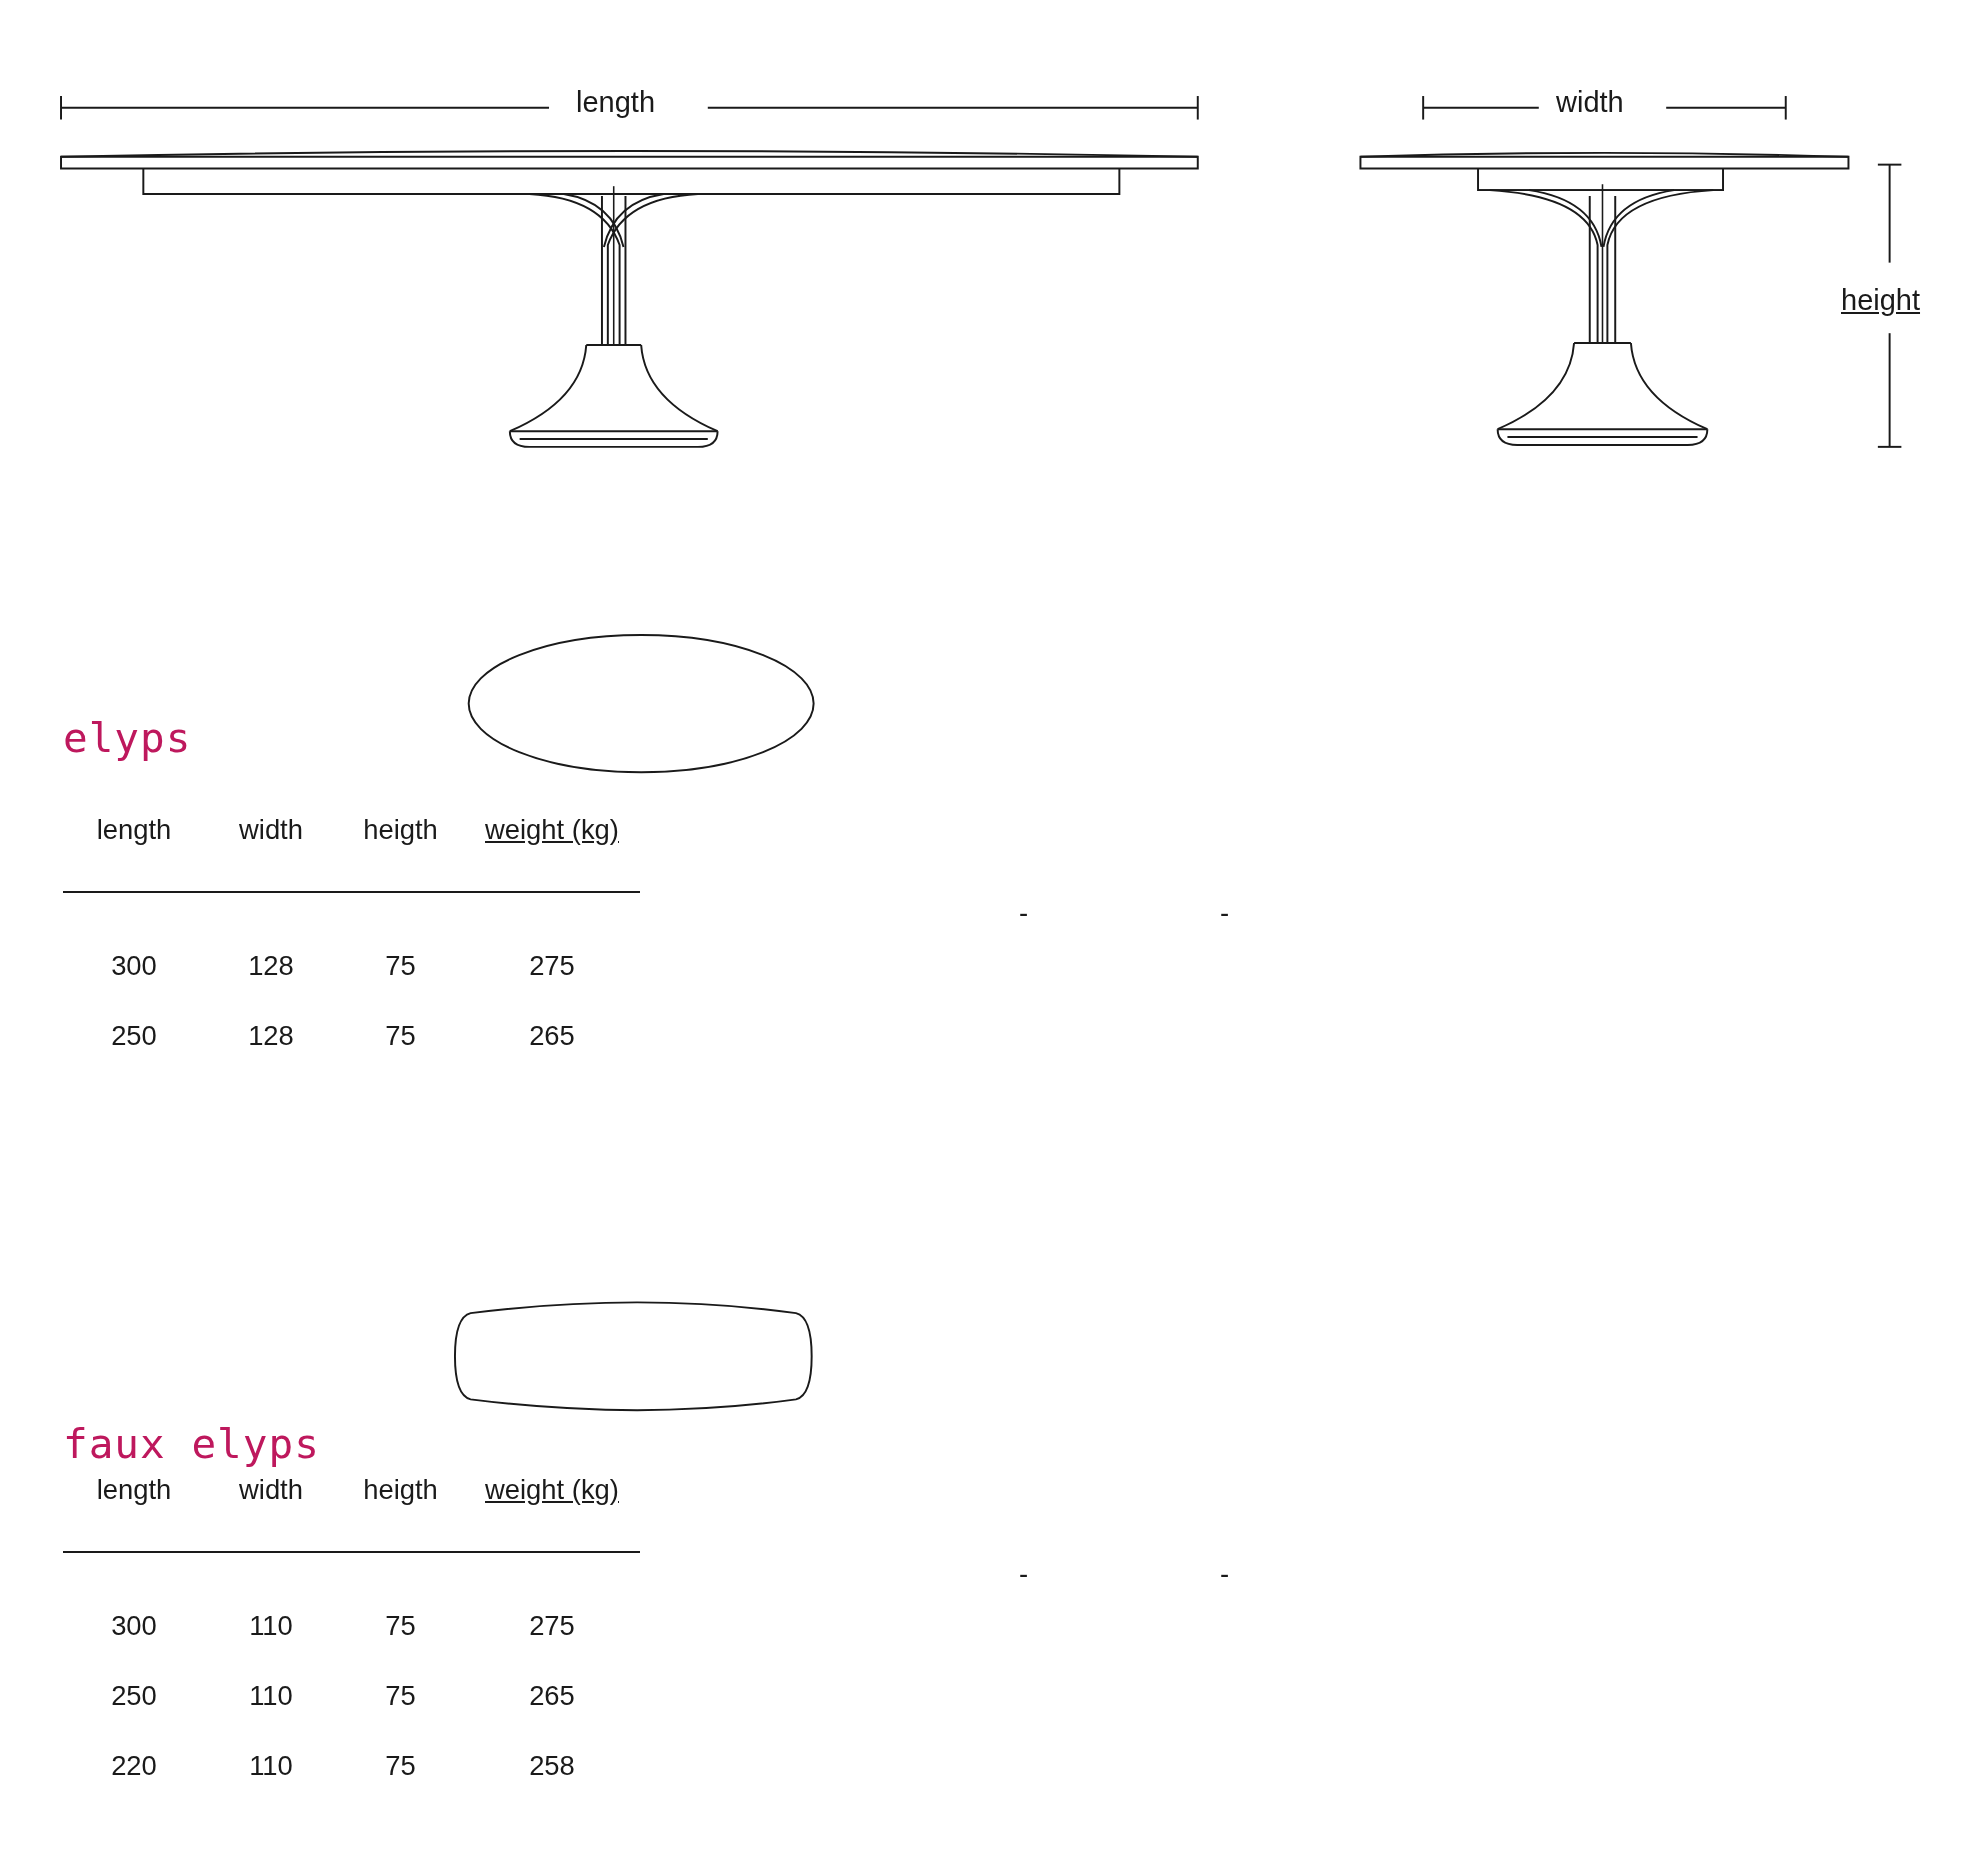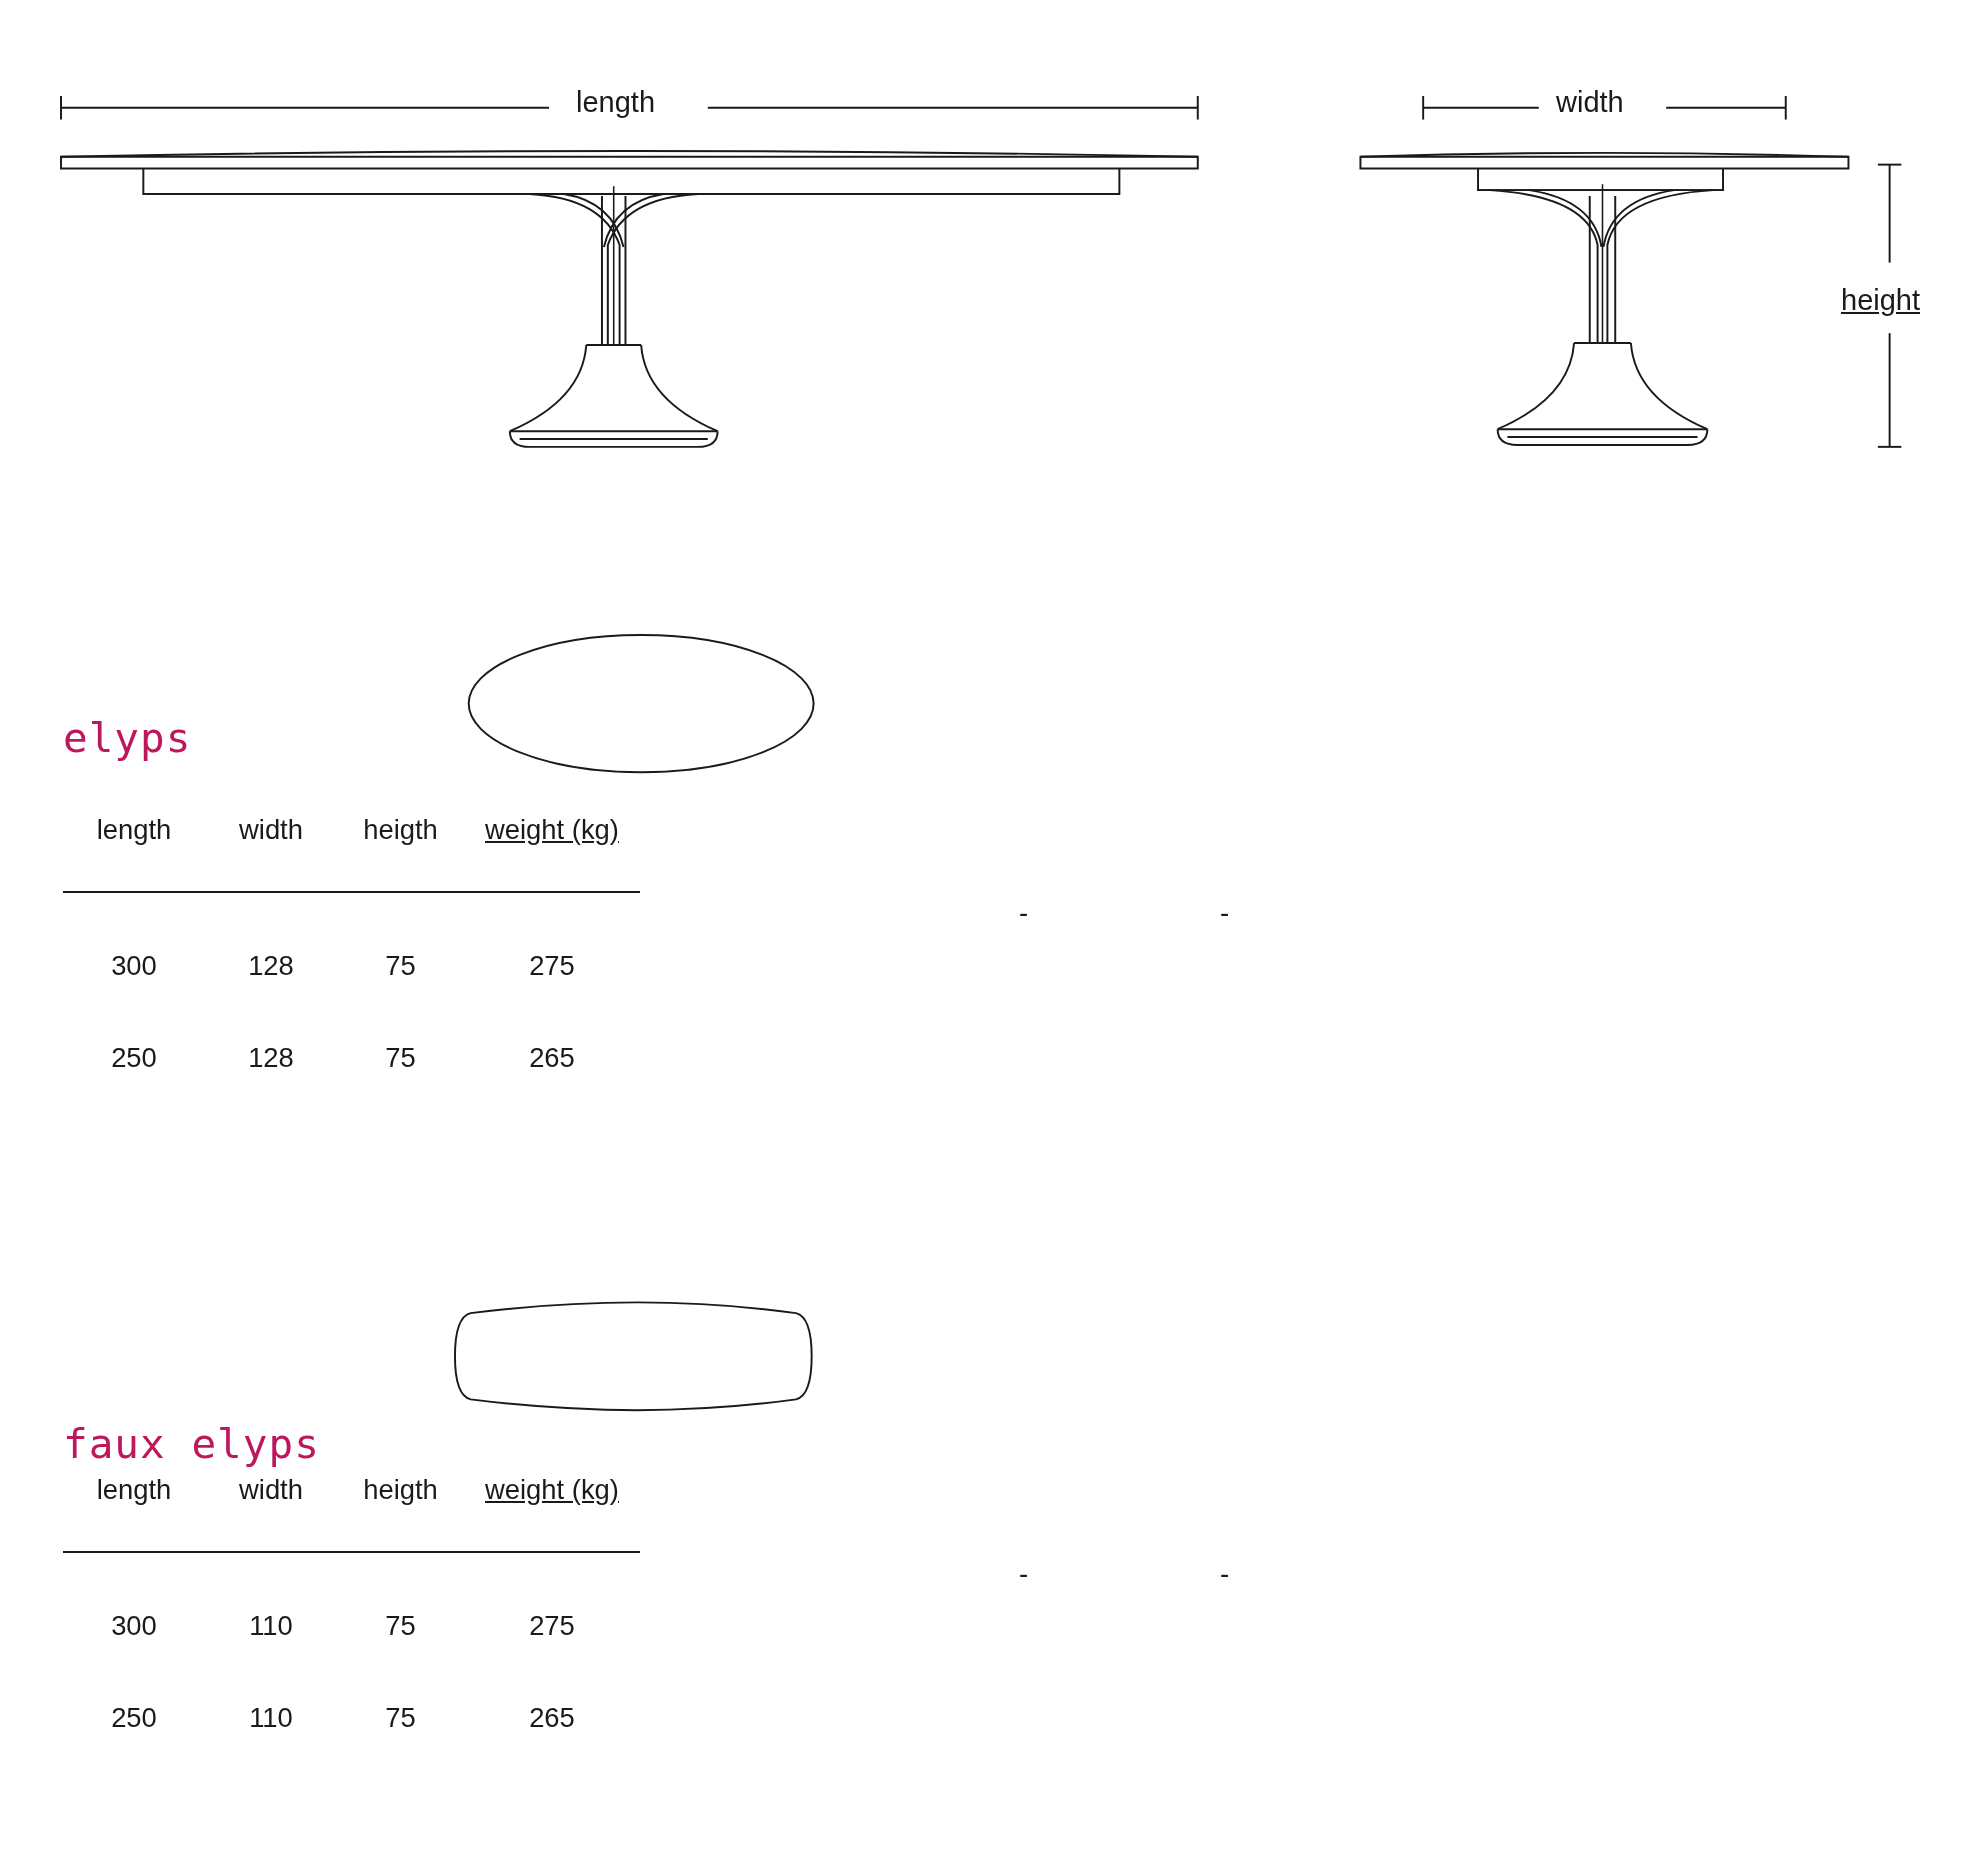--- a/index.html
+++ b/index.html
@@ -63,21 +63,21 @@
     padding: 0 0 45px 0;
   }
   .spec-table thead tr {
     border-bottom: 2px solid #1a1a1a;
   }
   .spec-table tbody tr:first-child td {
     padding-top: 57px;
   }
   .spec-table td {
     text-align: center;
-    padding: 30px 0;
+    padding: 19px 0;
     font-size: 27.4px;
   }
   .col-length { width: 142px; }
   .col-width  { width: 132px; }
   .col-height { width: 127px; }
   .col-weight { width: 176px; text-decoration: underline; }
 
   
   .stray-dash {
     position: absolute;
@@ -227,20 +227,26 @@
       <td>110</td>
       <td>75</td>
       <td>275</td>
     </tr>
     <tr>
       <td>250</td>
       <td>110</td>
       <td>75</td>
       <td>265</td>
     </tr>
+    <tr>
+      <td>220</td>
+      <td>110</td>
+      <td>75</td>
+      <td>258</td>
+    </tr>
   </tbody>
 </table>
 
 <div class="stray-dash" id="dash-a1">-</div>
 <div class="stray-dash" id="dash-a2">-</div>
 <div class="stray-dash" id="dash-b1">-</div>
 <div class="stray-dash" id="dash-b2">-</div>
 
 
 </body></html>

